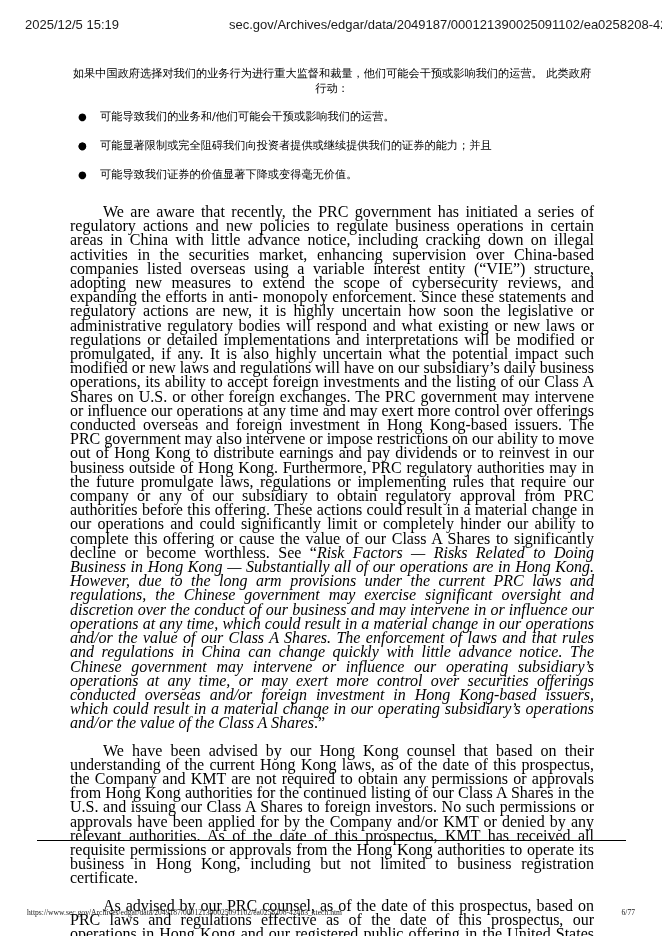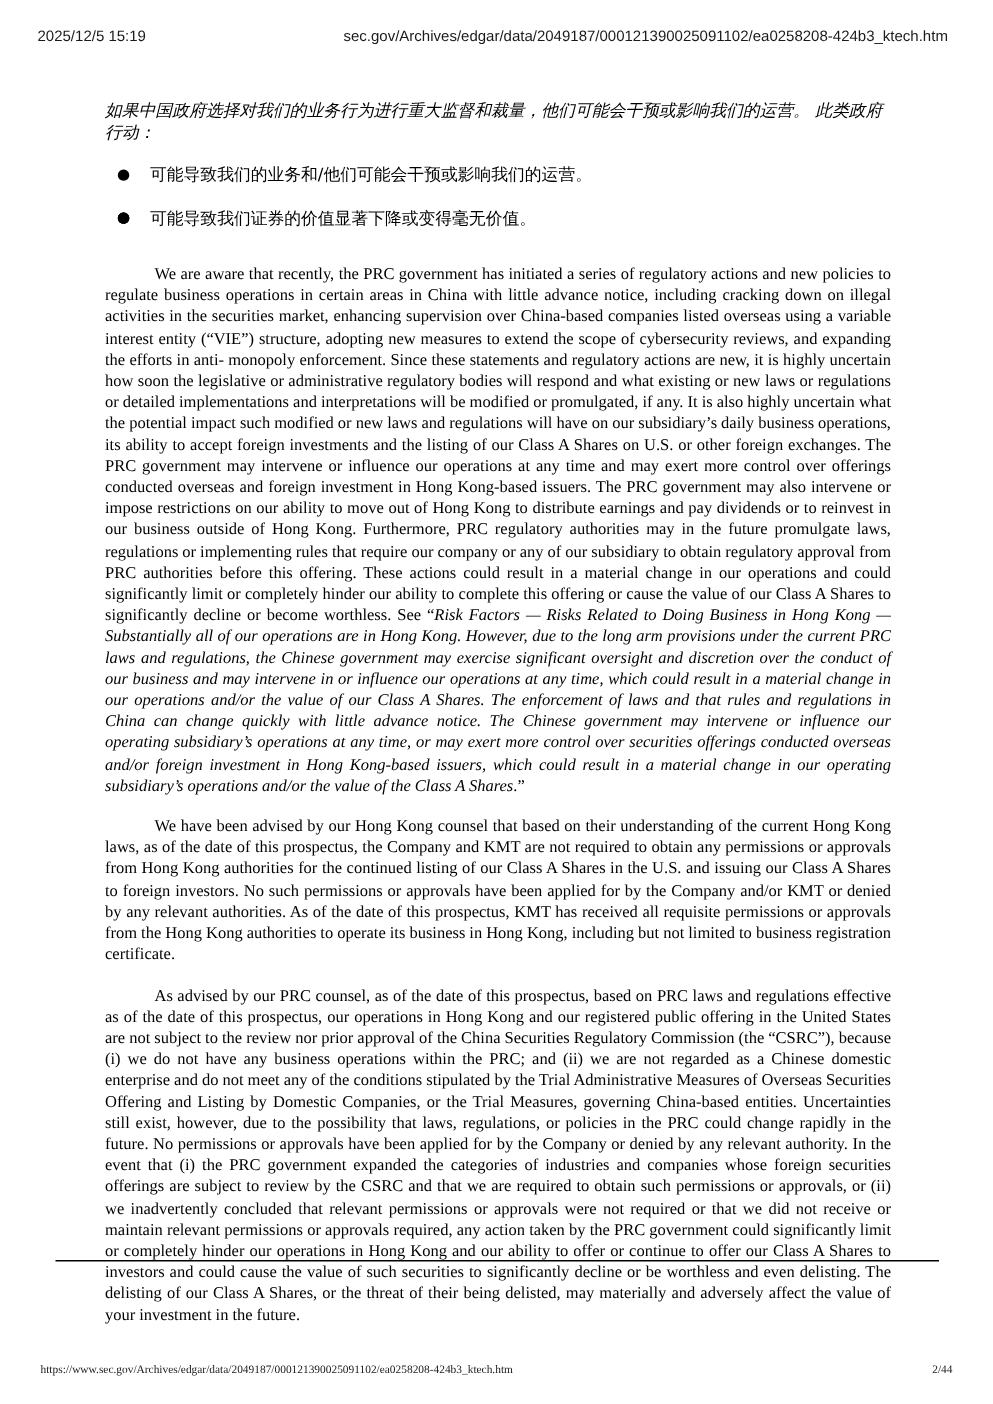--- a/index.html
+++ b/index.html
@@ -17,21 +17,21 @@
   }
 
   
   .print-header {
     position: absolute;
     top: 18px;
     left: 0;
     width: 662px;
     height: 14px;
     font-family: "Liberation Sans", "DejaVu Sans", sans-serif;
-    font-size: 10px;
+    font-size: 13px;
     color: #1a1a1a;
     line-height: 14px;
     white-space: nowrap;
   }
   .print-header .hdr-date {
     position: absolute;
     left: 25px;
     top: 0;
   }
   .print-header .hdr-url {
@@ -77,37 +77,36 @@
   
   .page-body {
     position: absolute;
     left: 70px;
     top: 66px;
     width: 524px;
   }
 
   p.doc-para {
     margin: 0 0 13px 0;
-    font-size: 11px;
+    font-size: 16px;
     line-height: 14.2px;
     text-align: justify;
     text-indent: 33px;
     -webkit-hyphens: none;
     hyphens: none;
   }
 
   
   p.cjk-lead {
     margin: 0 0 13px 0;
     font-size: 11.2px;
     line-height: 15px;
-    text-align: left;
+    text-align: center;
     text-indent: 0;
     font-family: "DejaVu Sans", "Liberation Sans", sans-serif;
-    font-style: italic;
   }
 
   
   ul.cjk-list {
     list-style: none;
     margin: 0 0 14px 0;
     padding: 0;
   }
   ul.cjk-list li {
     position: relative;
@@ -148,20 +147,21 @@
   <ul class="cjk-list">
     <li>
       <span class="bullet-dot">●</span>
       <span>可能导致我们的业务和/他们可能会干预或影响我们的运营。</span>
     </li>
     <li>
       <span class="bullet-dot">●</span>
     </li>
     <li>
       <span class="bullet-dot">●</span>
+      <span>可能显著限制或完全阻碍我们向投资者提供或继续提供我们的证券的能力；并且</span>
     </li>
     <li>
       <span class="bullet-dot">●</span>
       <span>可能导致我们证券的价值显著下降或变得毫无价值。</span>
     </li>
   </ul>
 
   <div class="spacer-after-list"></div>
 
   <p class="doc-para tight"><span>We are aware that recently, the PRC government has initiated a series of regulatory actions and new policies to regulate business operations in certain areas in China with little advance notice, including cracking down on illegal activities in the securities market, enhancing supervision over China-based companies listed overseas using a variable interest entity (“VIE”) structure, adopting new measures to extend the scope of cybersecurity reviews, and expanding the efforts in anti- monopoly enforcement. Since these statements and regulatory actions are new, it is highly uncertain how soon the legislative or administrative regulatory bodies will respond and what existing or new laws or regulations or detailed implementations and interpretations will be modified or promulgated, if any. It is also highly uncertain what the potential impact such modified or new laws and regulations will have on our subsidiary’s daily business operations, its ability to accept foreign investments and the listing of our Class A Shares on U.S. or other foreign exchanges. The PRC government may intervene or influence our operations at any time and may exert more control over offerings conducted overseas and foreign investment in Hong Kong-based issuers. The PRC government may also intervene or impose restrictions on our ability to move out of Hong Kong to distribute earnings and pay dividends or to reinvest in our business outside of Hong  Kong. Furthermore, PRC regulatory authorities may in the future promulgate laws, regulations or implementing rules that require our company or any of our subsidiary to obtain regulatory approval from PRC authorities before this offering. These actions could result in a material change in our operations and could significantly limit or completely hinder our ability to complete this offering or cause the value of our Class A Shares to significantly decline or become worthless. See “</span><em class="ital">Risk Factors — Risks Related to Doing Business in Hong Kong — Substantially all of our operations are in Hong Kong. However, due to the long arm provisions under the current PRC laws and regulations, the Chinese government may exercise significant oversight and discretion over the conduct of our business and may intervene in or influence our operations at any time, which could result in a material change in our operations and/or the value of our Class A Shares. The enforcement of laws and that rules and regulations in China can change quickly with little advance notice. The Chinese government may intervene or influence our operating subsidiary’s operations at any time, or may exert more control over securities offerings conducted overseas and/or foreign investment in Hong Kong-based issuers, which could result in a material change in our operating subsidiary’s operations and/or the value of the Class A Shares</em><span>.”</span></p>
@@ -169,14 +169,14 @@
   <p class="doc-para tight">We have been advised by our Hong Kong counsel that based on their understanding of the current Hong  Kong laws, as of the date of this prospectus, the Company and KMT are not required to obtain any permissions or approvals from Hong Kong authorities for the continued listing of our Class A Shares in the U.S. and issuing our Class A Shares to foreign investors. No such permissions or approvals have been applied for by the Company and/or KMT or denied by any relevant authorities. As of the date of this prospectus, KMT has received all requisite permissions or approvals from the Hong Kong authorities to operate its business in Hong  Kong, including but not limited to business registration certificate.</p>
 
   <p class="doc-para tight">As advised by our PRC counsel, as of the date of this prospectus, based on PRC laws and regulations effective as of the date of this prospectus, our operations in Hong  Kong and our registered public offering in the United States are not subject to the review nor prior approval of the China Securities Regulatory Commission (the “CSRC”), because (i) we do not have any business operations within the PRC; and (ii) we are not regarded as a Chinese domestic enterprise and do not meet any of the conditions stipulated by the Trial Administrative Measures of Overseas Securities Offering and Listing by Domestic Companies, or the Trial Measures, governing China-based entities. Uncertainties still exist, however, due to the possibility that laws, regulations, or policies in the PRC could change rapidly in the future. No permissions or approvals have been applied for by the Company or denied by any relevant authority. In the event that (i) the PRC government expanded the categories of industries and companies whose foreign securities offerings are subject to review by the CSRC and that we are required to obtain such permissions or approvals, or (ii)  we inadvertently concluded that relevant permissions or approvals were not required or that we did not receive or maintain relevant permissions or approvals required, any action taken by the PRC government could significantly limit or completely hinder our operations in Hong  Kong and our ability to offer or continue to offer our Class A Shares to investors and could cause the value of such securities to significantly decline or be worthless and even delisting. The delisting of our Class A Shares, or the threat of their being delisted, may materially and adversely affect the value of your investment in the future.</p>
 
 </div>
 
 <div class="footer-rule"></div>
 
 <div class="print-footer">
   <span class="ftr-url">https://www.sec.gov/Archives/edgar/data/2049187/000121390025091102/ea0258208-424b3_ktech.htm</span>
-  <span class="ftr-page">2/44</span>
+  <span class="ftr-page">6/77</span>
 </div>
 
 </body></html>

